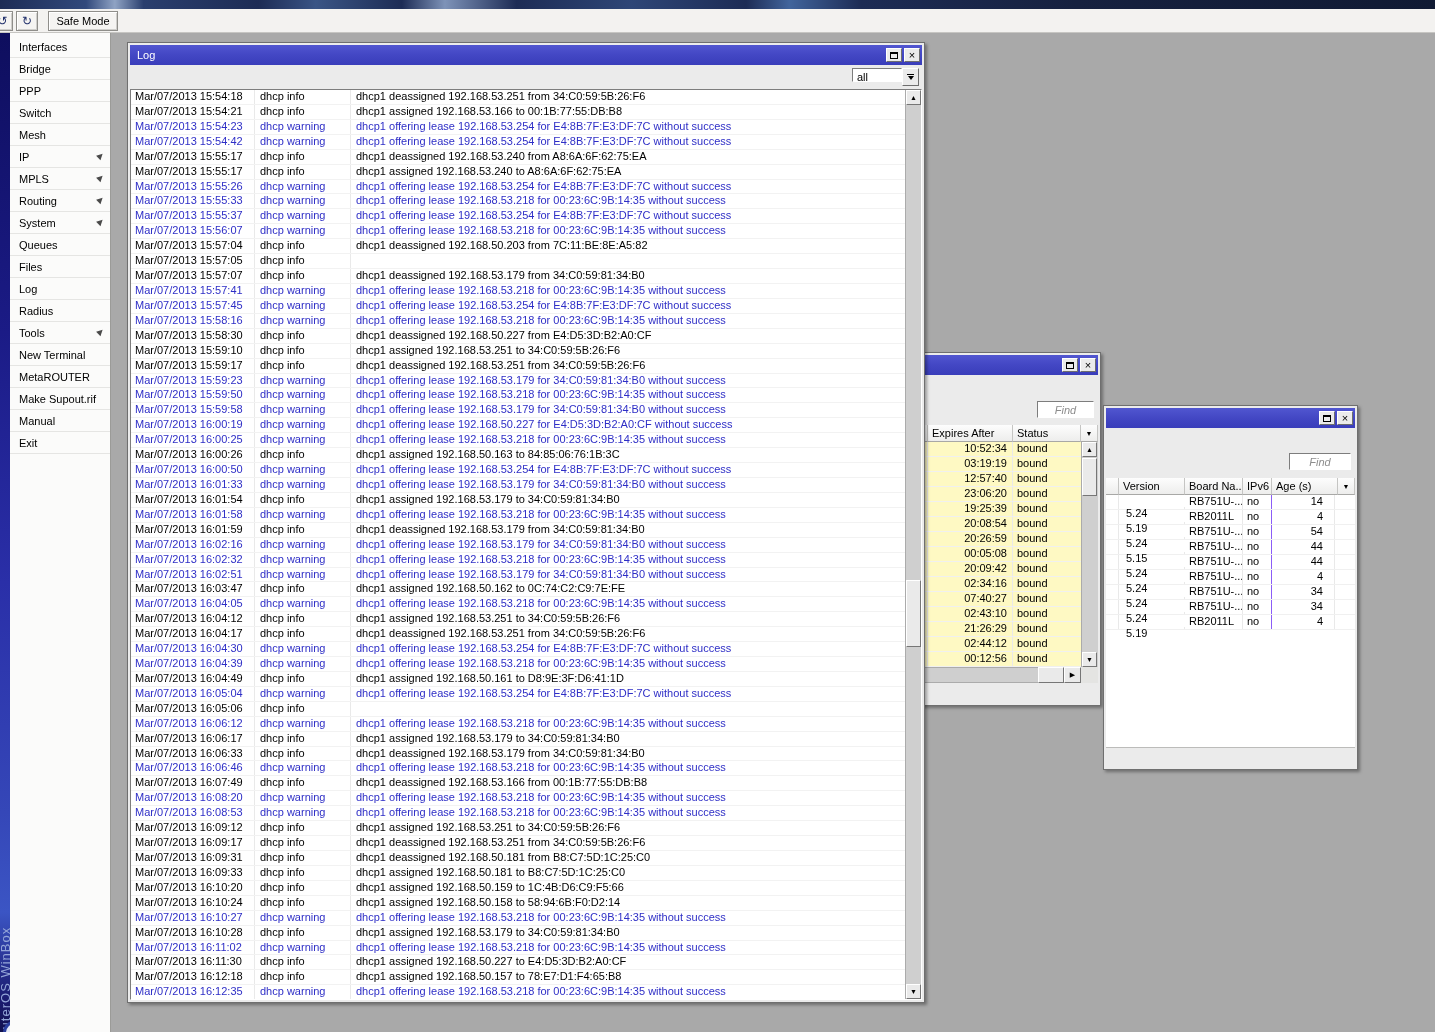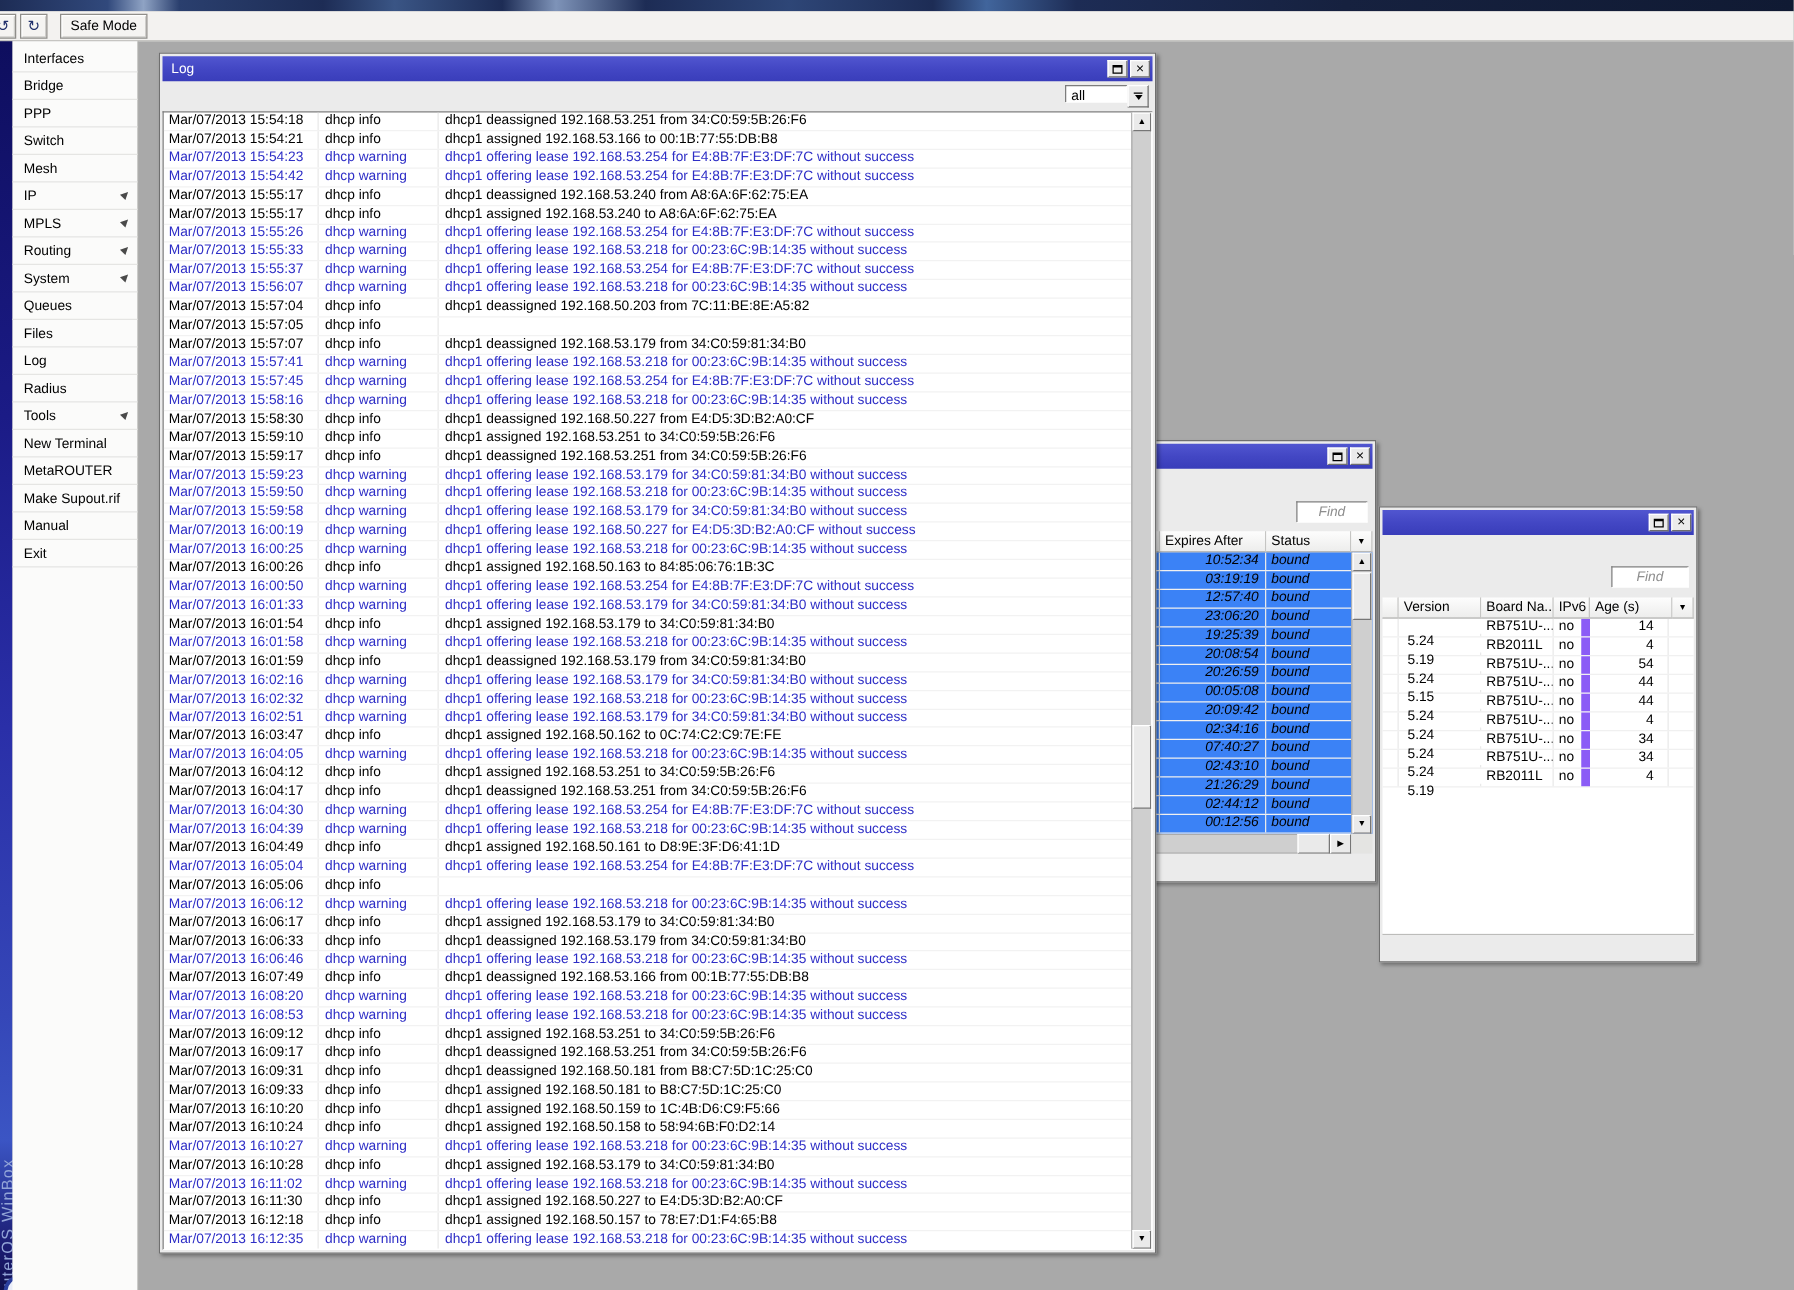--- a/index.html
+++ b/index.html
@@ -143,21 +143,21 @@
   }
   .hbtn {
     flex:none; width:17px; background:linear-gradient(180deg,#fdfdfd,#ededec);
     border-right:1px solid #c5c5c3; border-bottom:1px solid #a8a8a6;
     display:flex; align-items:center; justify-content:center; font-size:7px;
   }
   
   #leases-window { left:780px; top:352px; width:321px; height:354px; z-index:3; }
   .l-toolbar-zone { flex:none; height:50px; position:relative; }
   #leases-window .find-box { top:26px; }
-  .lease-list { flex:none; height:225px; background:#3b82f6; position:relative; overflow:hidden;font-style:italic; }
+  .lease-list { flex:none; height:225px; background:#fef9c3; position:relative; overflow:hidden; }
   .lease-rows { position:absolute; left:0; top:0; right:17px; bottom:0; }
   .xrow { display:flex; height:15px; border-bottom:1px solid #f0f0f0; line-height:13.5px; white-space:nowrap; }
   .lc-stub   { flex:none; width:145px; border-right:1px solid #e9e9e9; }
   .lc-exp    { flex:none; width:85px; text-align:right; padding-right:5px; border-right:1px solid #e9e9e9; }
   .lc-status { flex:1; padding-left:4px; }
   #leases-window .vscroll { width:17px; }
   .hscroll { flex:none; height:16px; display:flex; background:#ebebeb; }
   .hs-track { flex:none; width:255px; background:#cfcfcf; border:1px solid #ababab; border-right:none; }
   .hs-thumb { flex:none; width:26px; background:#eaeaea; border:1px solid; border-color:#ffffff #767676 #767676 #ffffff; }
   .hs-btn {
@@ -167,21 +167,21 @@
   }
   .hs-corner { flex:1; background:#e4e4e2; }
   .l-footer { flex:1; background:#ebebeb; }
   
   #neighbors-window { left:1103px; top:405px; width:255px; height:365px; z-index:4; }
   #neighbors-window .find-box { top:25px; width:62px; }
   .nb-list { flex:1; background:#fff; position:relative; overflow:hidden; }
   .nc-stub    { flex:none; width:13px; border-right:1px solid #e9e9e9; }
   .nc-version { flex:none; width:66px; padding-left:7px; border-right:1px solid #e9e9e9;margin-top:12px; }
   .nc-board   { flex:none; width:58px; padding-left:4px; border-right:1px solid #e9e9e9; overflow:hidden; }
-  .nc-ipv6    { flex:none; width:29px; padding-left:4px; border-right:7px solid #8b5cf6; }
+  .nc-ipv6    { flex:none; width:29px; padding-left:4px; border-right:1px solid #8b5cf6; }
   .nc-age     { flex:none; width:63px; text-align:right; padding-right:11px; border-right:1px solid #e9e9e9; }
   .nc-end     { flex:1; }
   .h-stub    { flex:none; width:13px; }
   .h-version { flex:none; width:66px; }
   .h-board   { flex:none; width:58px; }
   .h-ipv6    { flex:none; width:29px; }
   .h-age     { flex:1; }
   .nb-status { flex:none; height:20px; background:#ebebeb; border-top:1px solid #bcbcba; }
 </style>
 </head>

